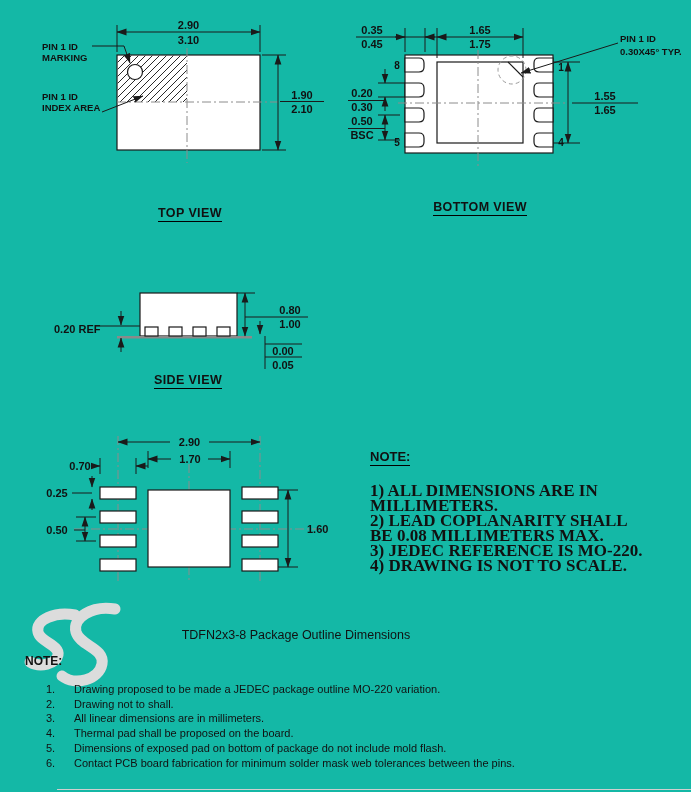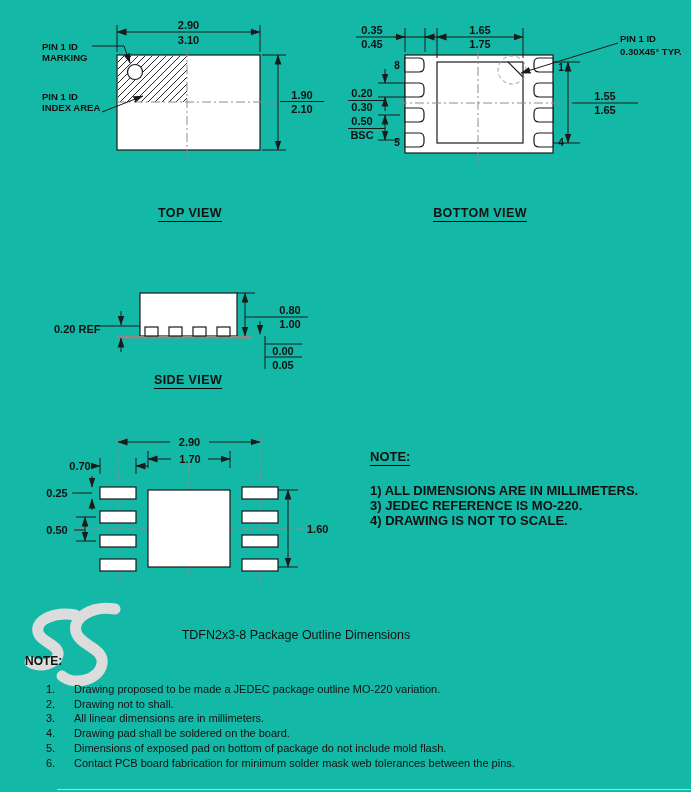--- a/index.html
+++ b/index.html
@@ -3,21 +3,21 @@
 <meta charset="utf-8">
 <style>
   html,body{margin:0;padding:0;background:#fff;}
   #page{position:relative;width:691px;height:792px;background:#14b8a6;overflow:hidden;
         font-family:"Liberation Sans",sans-serif;color:#111;}
   .abs{position:absolute;}
   .view-title{font-weight:bold;font-size:12.5px;letter-spacing:.4px;text-align:center;}
   .view-title span{border-bottom:1.6px solid #000;padding-bottom:1px;margin-top:32px;}
   .note-head{font-weight:bold;font-size:13px;}
   .note-head span{border-bottom:1.6px solid #000;padding-bottom:1px;}
-  .note-items{font-weight:bold;font-size:13px;line-height:15px;width:276px;}
+  .note-items{font-weight:bold;font-size:17px;line-height:15px;width:276px;font-family:Liberation Serif, serif;}
   .doc-title{width:592px;text-align:center;font-size:12.5px;font-weight:normal;}
   .fn-head{font-weight:bold;font-size:12px;}
   .fn-row{display:flex;font-size:11px;line-height:14.7px;}
   .fn-num{width:20px;flex:0 0 20px;}
   .fn-txt{padding-left:8px;}
   
   .ln{stroke:#1a1a1a;stroke-width:1.1;fill:none;}
   .shape{fill:#ffffff;stroke:#1a1a1a;stroke-width:1.2;}
   .dim{stroke:#1a1a1a;stroke-width:1;fill:none;}
   .cl{stroke:#8c8c8c;stroke-width:1;fill:none;stroke-dasharray:9 3 2 3;}
@@ -147,21 +147,21 @@
       <text class="lab" x="280" y="45">0.30X45° TYP.</text>
       <path class="dim" d="M278,33 L181,63" marker-end="url(#arr)"></path>
     </g>
     <g>
       <text class="pn" x="57" y="59" text-anchor="middle">8</text>
       <text class="pn" x="57" y="136" text-anchor="middle">5</text>
       <text class="pn" x="221" y="61" text-anchor="middle">1</text>
       <text class="pn" x="221" y="136" text-anchor="middle">4</text>
     </g>
   </svg>
-  <div class="abs view-title" style="left:410px;top:206px;width:140px"><span>BOTTOM VIEW</span></div>
+  <div class="abs view-title" style="left:410px;top:200px;width:140px"><span>BOTTOM VIEW</span></div>
 
   <svg class="abs" style="left:40px;top:270px" width="305" height="110">
     <g>
       <rect class="shape" x="100" y="23" width="97" height="43"></rect>
       <path class="seat" d="M77,67.3 H212"></path>
       <rect class="shape" stroke-width="1" x="105" y="57" width="13" height="9"></rect>
       <rect class="shape" stroke-width="1" x="129" y="57" width="13" height="9"></rect>
       <rect class="shape" stroke-width="1" x="153" y="57" width="13" height="9"></rect>
       <rect class="shape" stroke-width="1" x="177" y="57" width="13" height="9"></rect>
     </g>
@@ -238,20 +238,21 @@
     <g>
       <path class="dim" d="M248,60 H268 M248,137 H268"></path>
       <path class="dim" d="M258,60 V137" marker-start="url(#arr)" marker-end="url(#arr)"></path>
       <text x="277" y="103">1.60</text>
     </g>
   </svg>
 
   <div class="abs note-head" style="left:370px;top:449px"><span>NOTE:</span></div>
   <div class="abs note-items" style="left:370px;top:483px">
     <div>1) ALL DIMENSIONS ARE IN MILLIMETERS.</div>
+    <div>2) LEAD COPLANARITY SHALL BE 0.08 MILLIMETERS MAX.</div>
     <div>3) JEDEC REFERENCE IS MO-220.</div>
     <div>4) DRAWING IS NOT TO SCALE.</div>
   </div>
 
   <div class="abs doc-title" style="left:0;top:628px">TDFN2x3-8 Package Outline Dimensions</div>
   <div class="abs fn-head" style="left:25px;top:654px">NOTE:</div>
   <div class="abs" style="left:46px;top:682px;width:620px">
     <div class="fn-row">
       <span class="fn-num">1.</span>
       <span class="fn-txt">Drawing proposed to be made a JEDEC package outline MO-220 variation.</span>
@@ -259,21 +260,21 @@
     <div class="fn-row">
       <span class="fn-num">2.</span>
       <span class="fn-txt">Drawing not to shall.</span>
     </div>
     <div class="fn-row">
       <span class="fn-num">3.</span>
       <span class="fn-txt">All linear dimensions are in millimeters.</span>
     </div>
     <div class="fn-row">
       <span class="fn-num">4.</span>
-      <span class="fn-txt">Drawing pad shall be soldered on the board.</span>
+      <span class="fn-txt">Thermal pad shall be proposed on the board.</span>
     </div>
     <div class="fn-row">
       <span class="fn-num">5.</span>
       <span class="fn-txt">Dimensions of exposed pad on bottom of package do not include mold flash.</span>
     </div>
     <div class="fn-row">
       <span class="fn-num">6.</span>
       <span class="fn-txt">Contact PCB board fabrication for minimum solder mask web tolerances between the pins.</span>
     </div>
   </div>

